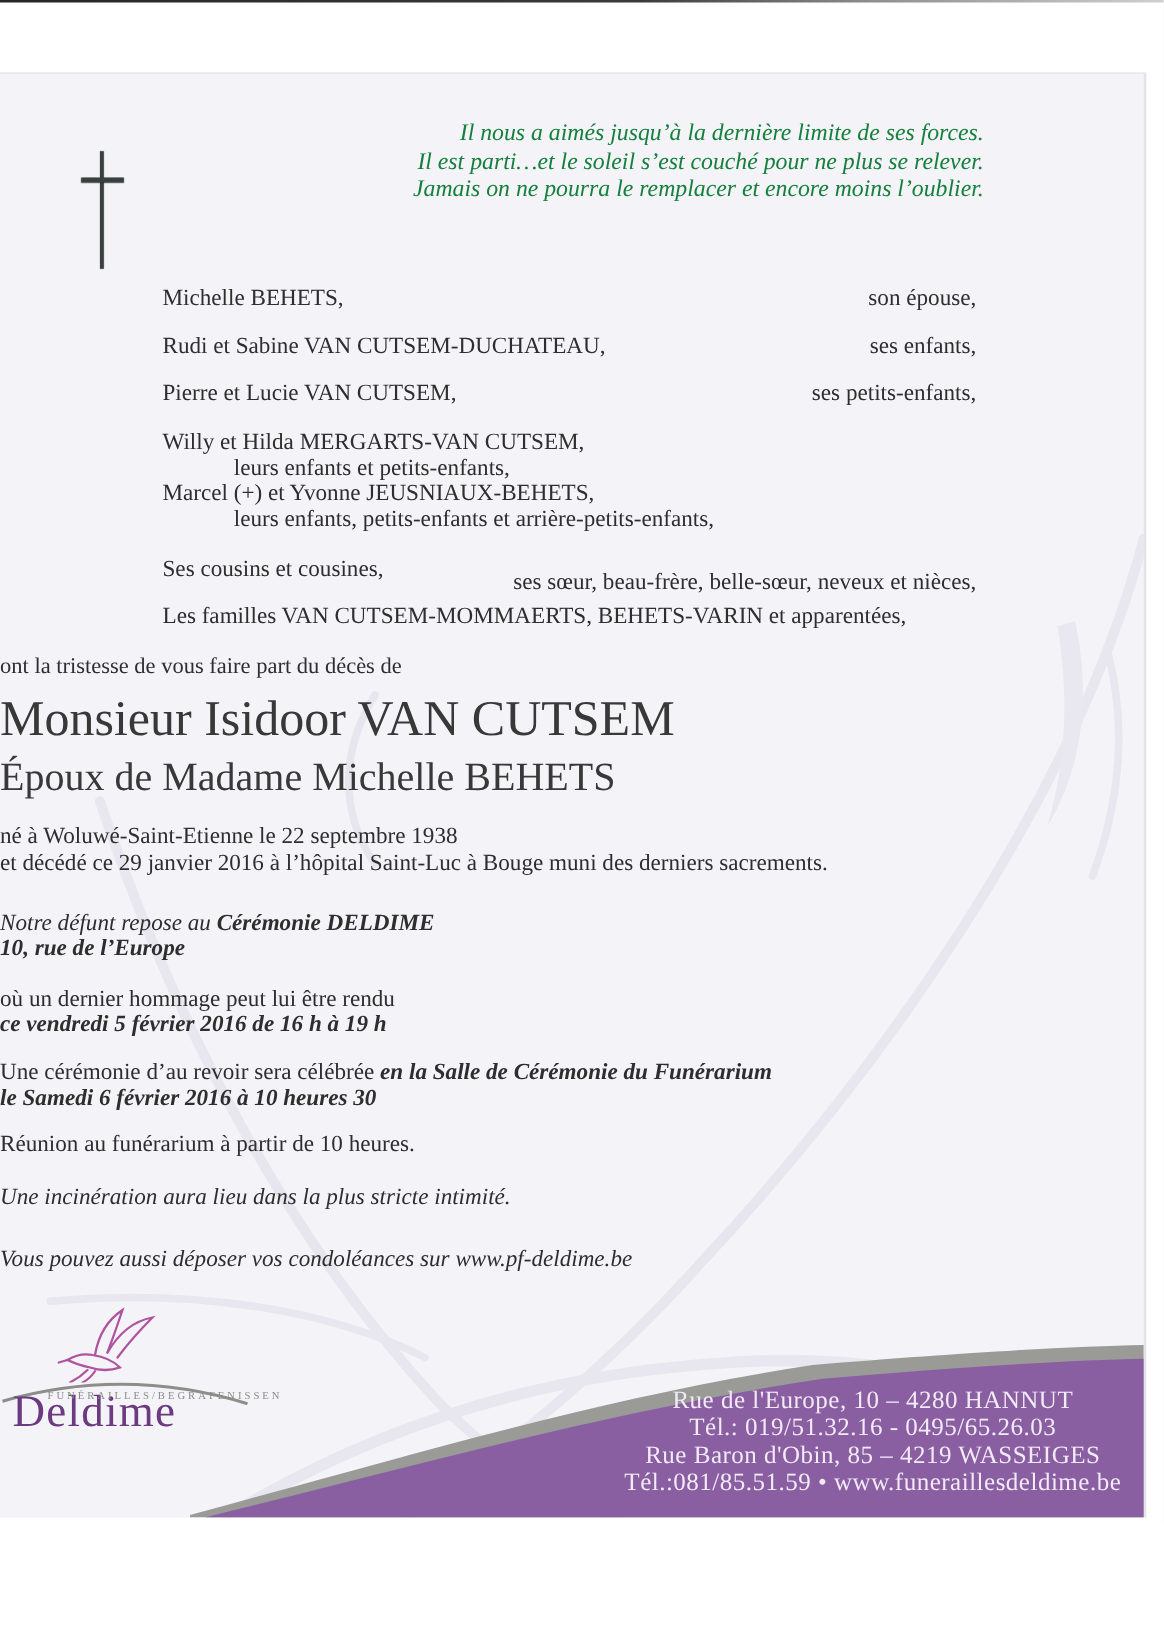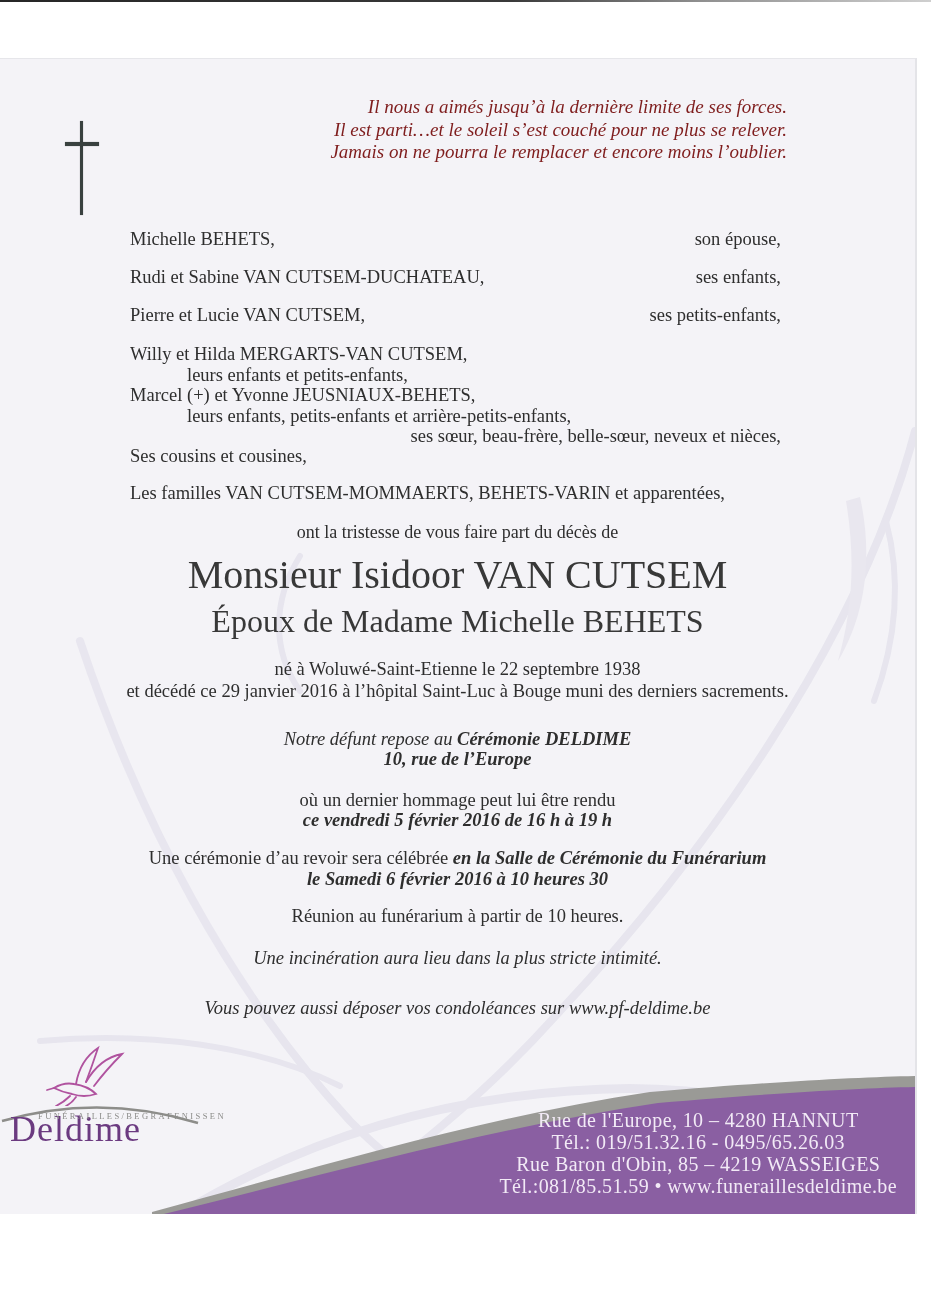--- a/index.html
+++ b/index.html
@@ -9,30 +9,30 @@
     background:linear-gradient(to right,#262626 0%,#3a3a3a 55%,#8f8f8f 75%,#cfcfcf 100%);}
   .page{position:absolute;left:0;top:58px;width:915px;height:1155px;
     background:#f4f3f7;border-right:2px solid #e4e4e8;border-top:1px solid #e6e6ea;}
   .watermark{position:absolute;left:0;top:0;pointer-events:none;}
   
   .cross{position:absolute;left:0;top:0;}
   .cross .v{position:absolute;left:80px;top:62px;width:3px;height:94px;background:#39413f;box-shadow:0 0 1px rgba(0,0,0,.55);}
   .cross .h{position:absolute;left:65px;top:83px;width:34px;height:3.5px;background:#39413f;box-shadow:0 0 1px rgba(0,0,0,.55);}
   
   .poem{position:absolute;right:128px;top:37px;text-align:right;font-style:italic;
-        font-size:19px;line-height:22.6px;color:#7f1d1d;white-space:nowrap;}
+        font-size:19px;line-height:22.6px;color:#15803d;white-space:nowrap;}
   
   .row{position:absolute;left:130px;right:134px;font-size:18.5px;line-height:21px;white-space:nowrap;}
   .row .name{float:left;}
   .row .rel{float:right;}
   .line-l{position:absolute;left:130px;font-size:18.5px;line-height:21px;white-space:nowrap;}
   .line-ind{position:absolute;left:187px;font-size:18.5px;line-height:21px;white-space:nowrap;}
-  .line-r{position:absolute;right:134px;font-size:18.5px;line-height:21px;text-align:right;white-space:nowrap;}
+  .line-r{position:absolute;right:134px;font-size:18.5px;line-height:21px;text-align:right;white-space:nowrap;margin-top:30px;}
   
-  .c{position:absolute;left:0;width:915px;text-align:center;font-size:18.5px;line-height:20.5px;white-space:nowrap;}
+  .c{position:absolute;left:0;width:915px;font-size:18.5px;line-height:20.5px;white-space:nowrap;}
   .h1{font-size:40px;line-height:44px;color:#383838;}
   .h2{font-size:32px;line-height:36px;color:#383838;}
   .small-c{font-size:18px;}
   .it{font-style:italic;}
   .bi{font-style:italic;font-weight:bold;}
   
   .dove-svg{position:absolute;left:40px;top:985px;}
   .arc-svg{position:absolute;left:0;top:1040px;}
   .brand{position:absolute;left:10px;top:1044px;font-size:36px;line-height:52px;color:#6b3a80;letter-spacing:1px;}
   .tagline{position:absolute;left:14px;top:1052px;font-family:Liberation Serif, serif;

